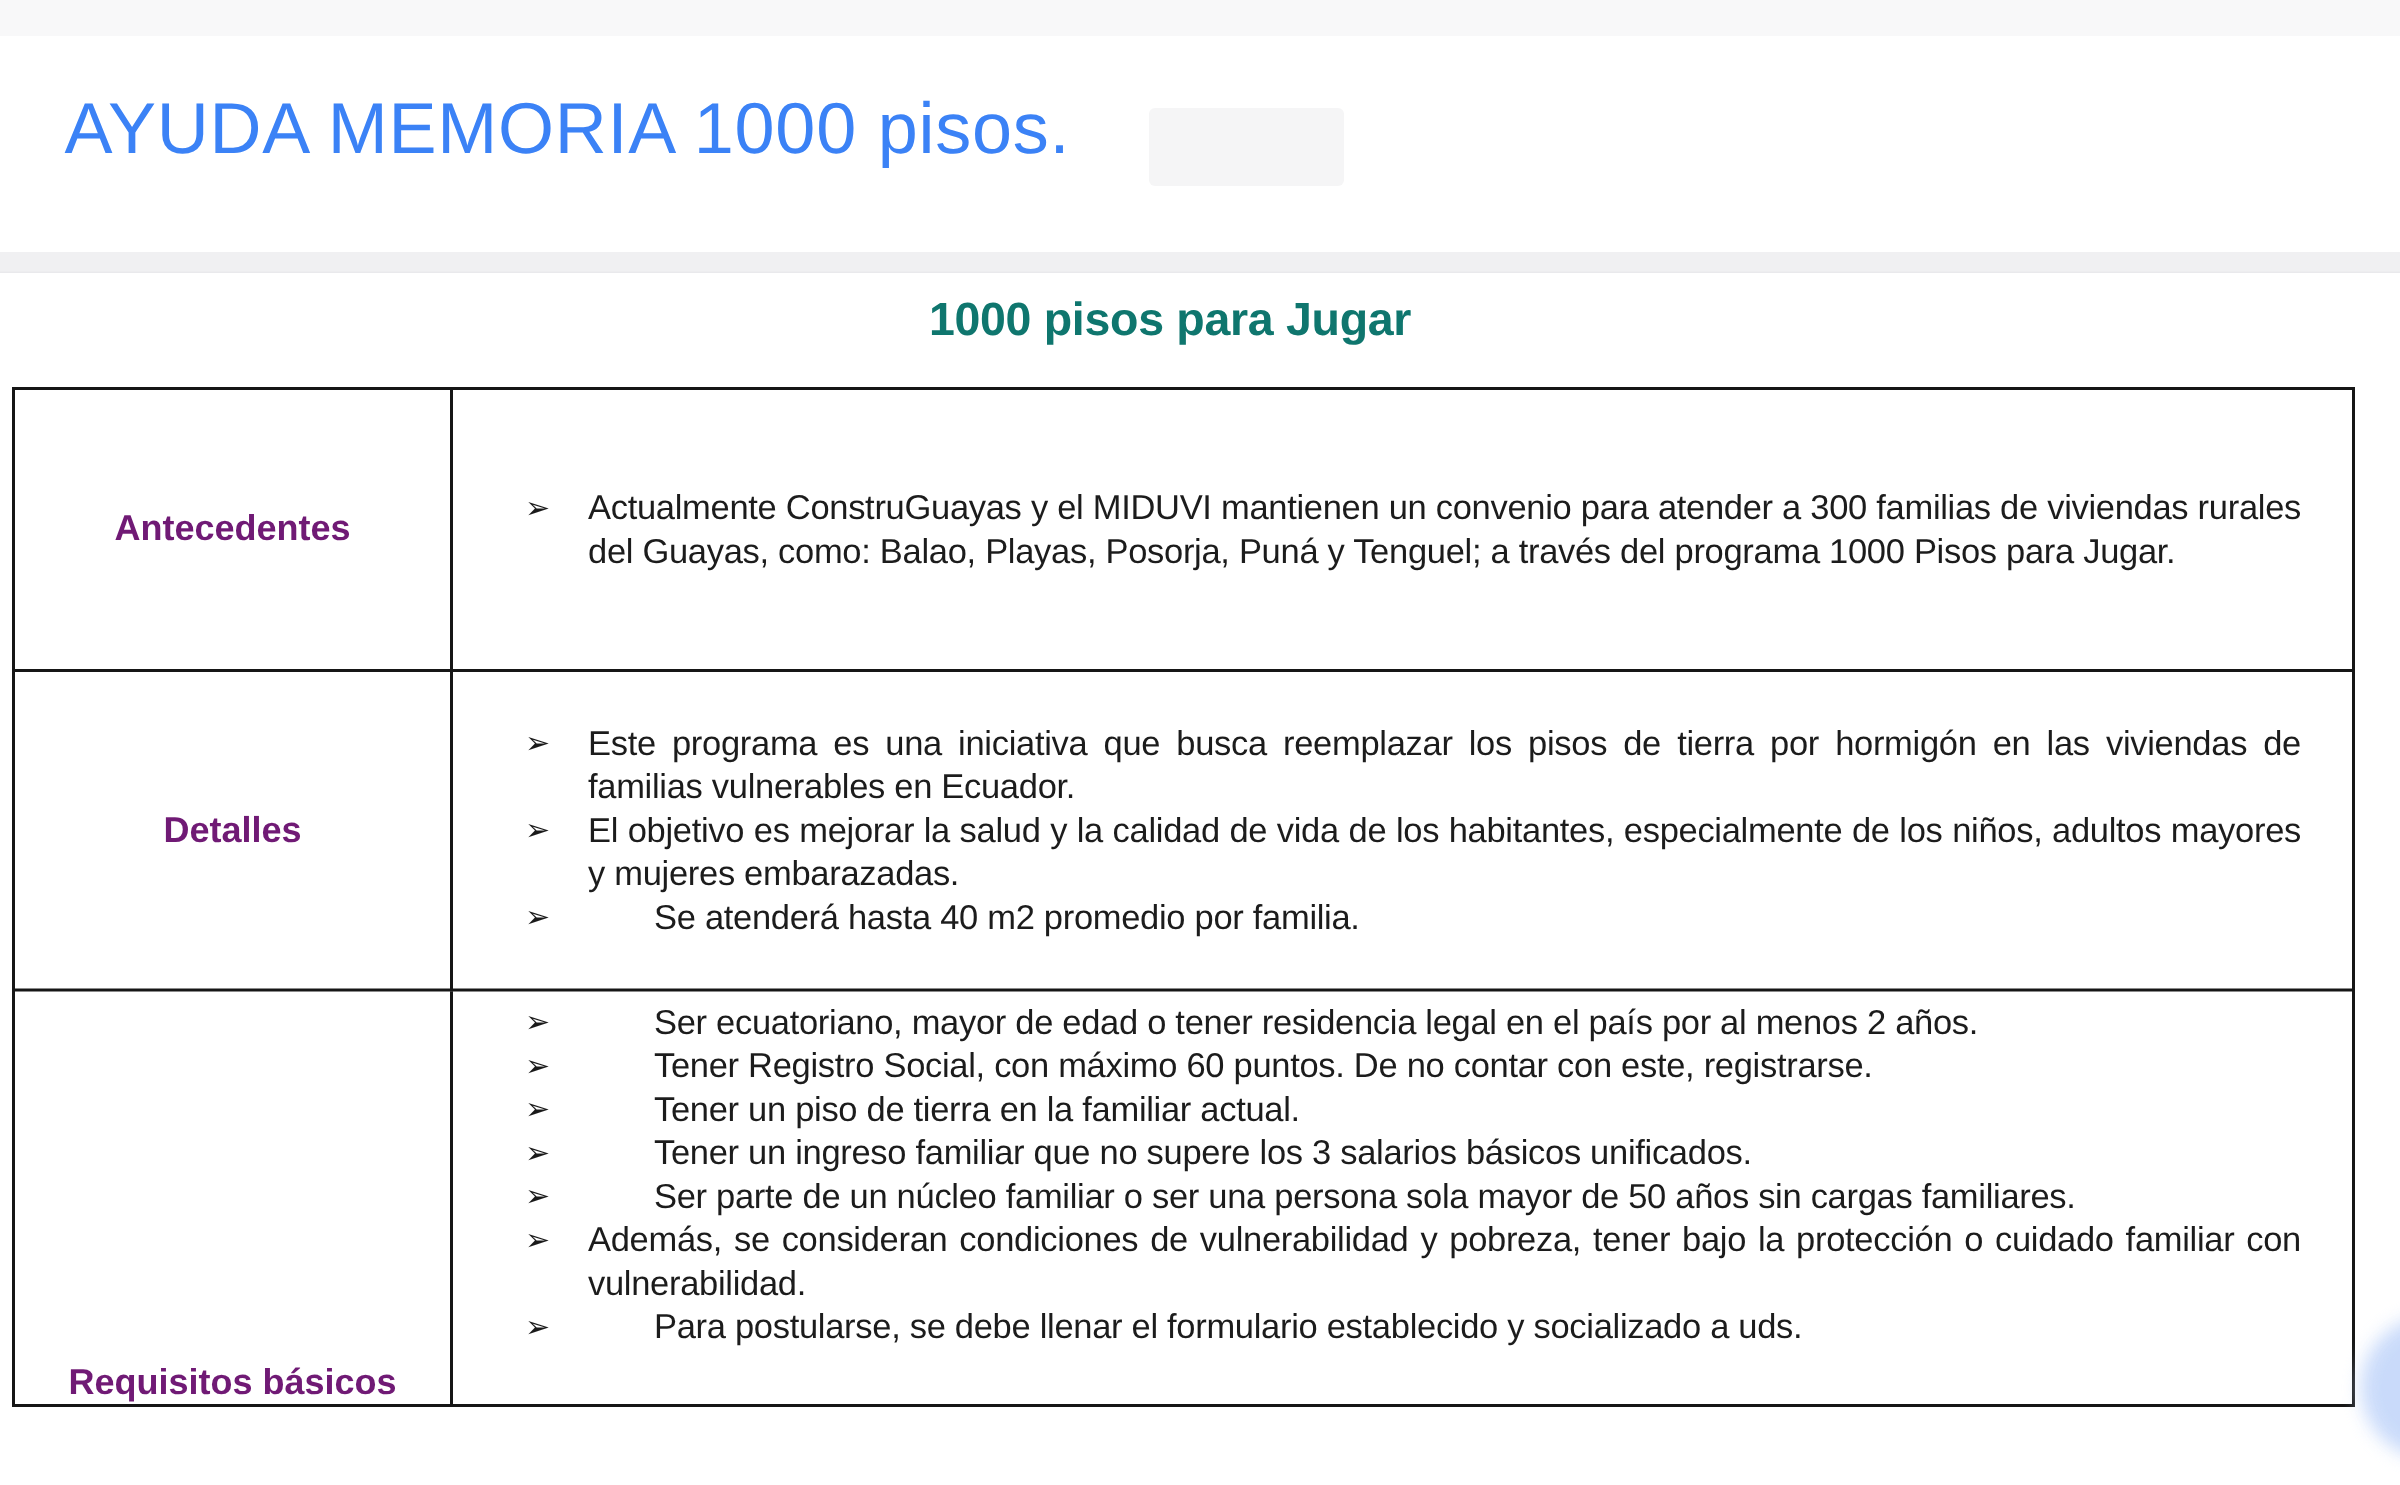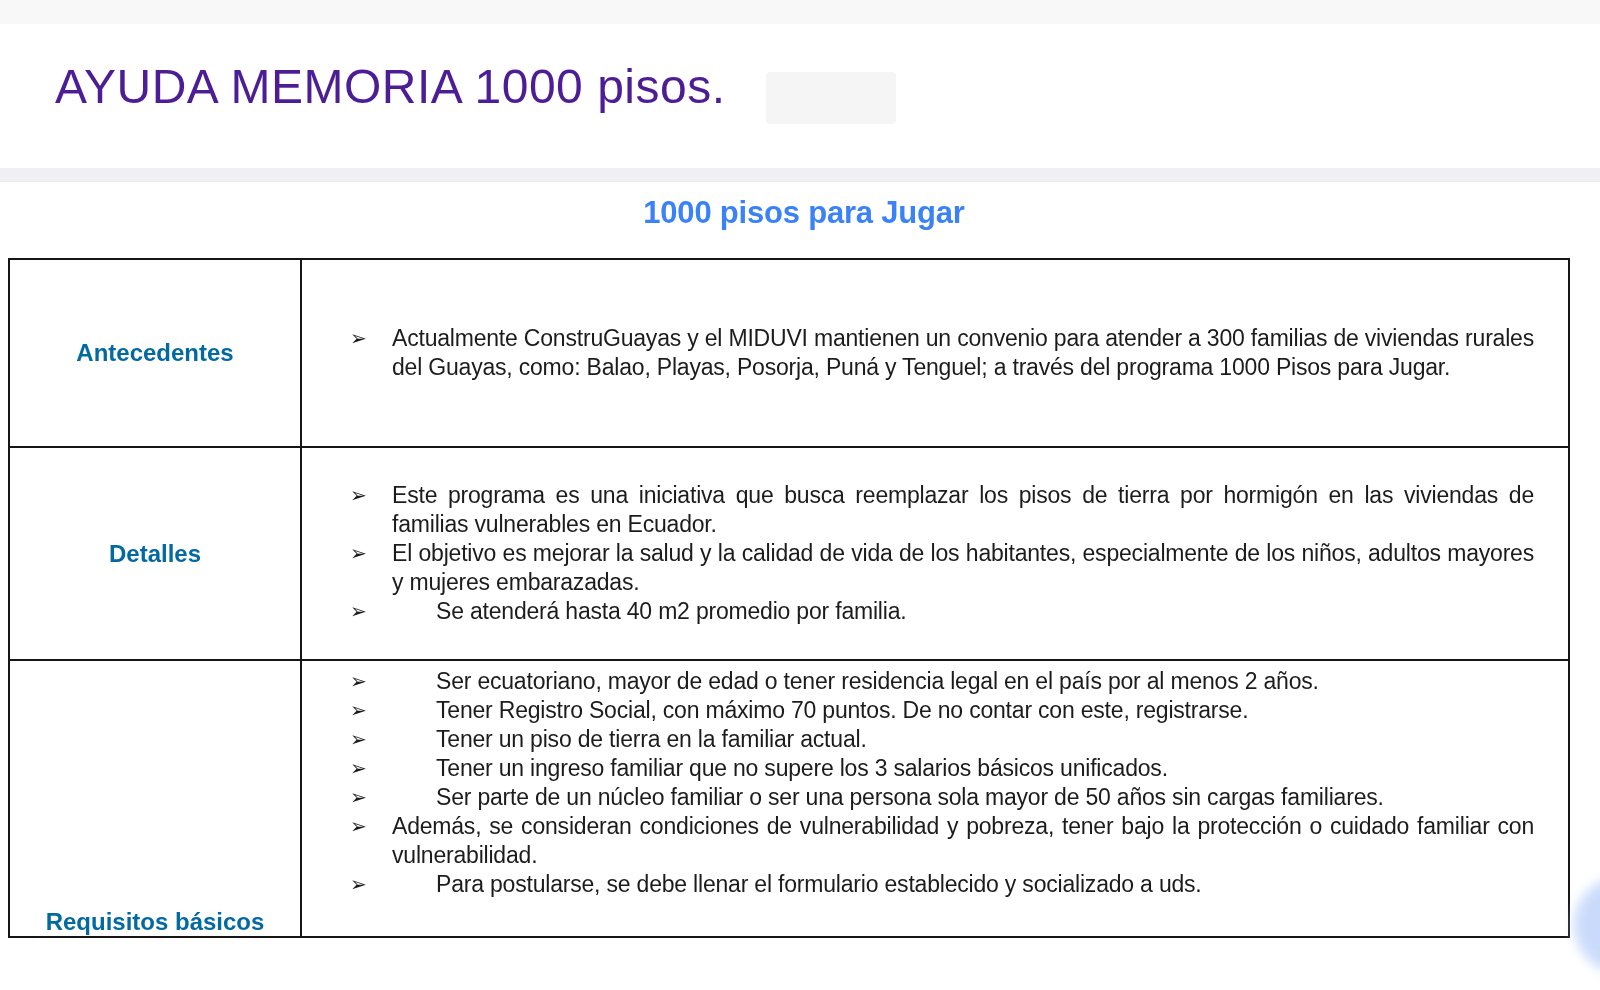--- a/index.html
+++ b/index.html
@@ -17,25 +17,25 @@
     overflow: hidden;
   }
   .top-strip {
     position: absolute;
     left: 0; top: 0;
     width: 1600px; height: 24px;
     background: #f8f8f9;
   }
   .doc-title {
     position: absolute;
-    left: 55px; top: 56px;
+    left: 43px; top: 56px;
     font-size: 48px;
     line-height: 62px;
     font-weight: 400;
-    color: #4c1d95;
+    color: #3b82f6;
     letter-spacing: 0.5px;
     white-space: nowrap;
     z-index: 2;
   }
   .title-highlight {
     position: absolute;
     left: 766px; top: 72px;
     width: 130px; height: 52px;
     background: #f5f5f6;
     border-radius: 4px;
@@ -43,26 +43,26 @@
   }
   .ruler-band {
     position: absolute;
     left: 0; top: 168px;
     width: 1600px; height: 14px;
     background: #f0f0f2;
     border-bottom: 1px solid #e9e9ec;
   }
   .table-heading {
     position: absolute;
-    left: 24px; top: 195px;
+    left: 0; top: 195px;
     width: 1560px;
     text-align: center;
     font-size: 31px;
     font-weight: 700;
-    color: #3b82f6;
+    color: #0f766e;
     letter-spacing: -0.2px;
   }
   .doc-table {
     position: absolute;
     left: 8px; top: 258px;
     width: 1562px;
     border: 2px solid #161616;
     background: #ffffff;
     display: grid;
     grid-template-columns: 292px 1266px;
@@ -70,21 +70,21 @@
   .cell {
     border-bottom: 2px solid #161616;
   }
   .row-last { border-bottom: none; }
   .label-cell {
     border-right: 2px solid #161616;
     display: flex;
     justify-content: center;
     font-size: 24px;
     font-weight: 700;
-    color: #0369a1;
+    color: #701a75;
     text-align: center;
   }
   .label-center { align-items: center; }
   .label-top { align-items: flex-end; padding-top: 30px; }
   .content-cell {
     display: flex;
     flex-direction: column;
     justify-content: center;
     padding: 8px 34px 8px 48px;
     font-size: 23px;
@@ -175,21 +175,21 @@
     <div class="cell label-cell label-top h-r3 row-last">
       <span>Requisitos básicos</span>
     </div>
     <div class="cell content-cell content-top h-r3 row-last">
       <div class="bullet-item">
         <span class="arrow">➢</span>
         <span class="bullet-text-left">Ser ecuatoriano, mayor de edad o tener residencia legal en el país por al menos 2 años.</span>
       </div>
       <div class="bullet-item">
         <span class="arrow">➢</span>
-        <span class="bullet-text-left">Tener Registro Social, con máximo 70 puntos. De no contar con este, registrarse.</span>
+        <span class="bullet-text-left">Tener Registro Social, con máximo 60 puntos. De no contar con este, registrarse.</span>
       </div>
       <div class="bullet-item">
         <span class="arrow">➢</span>
         <span class="bullet-text-left">Tener un piso de tierra en la familiar actual.</span>
       </div>
       <div class="bullet-item">
         <span class="arrow">➢</span>
         <span class="bullet-text-left">Tener un ingreso familiar que no supere los 3 salarios básicos unificados.</span>
       </div>
       <div class="bullet-item">

